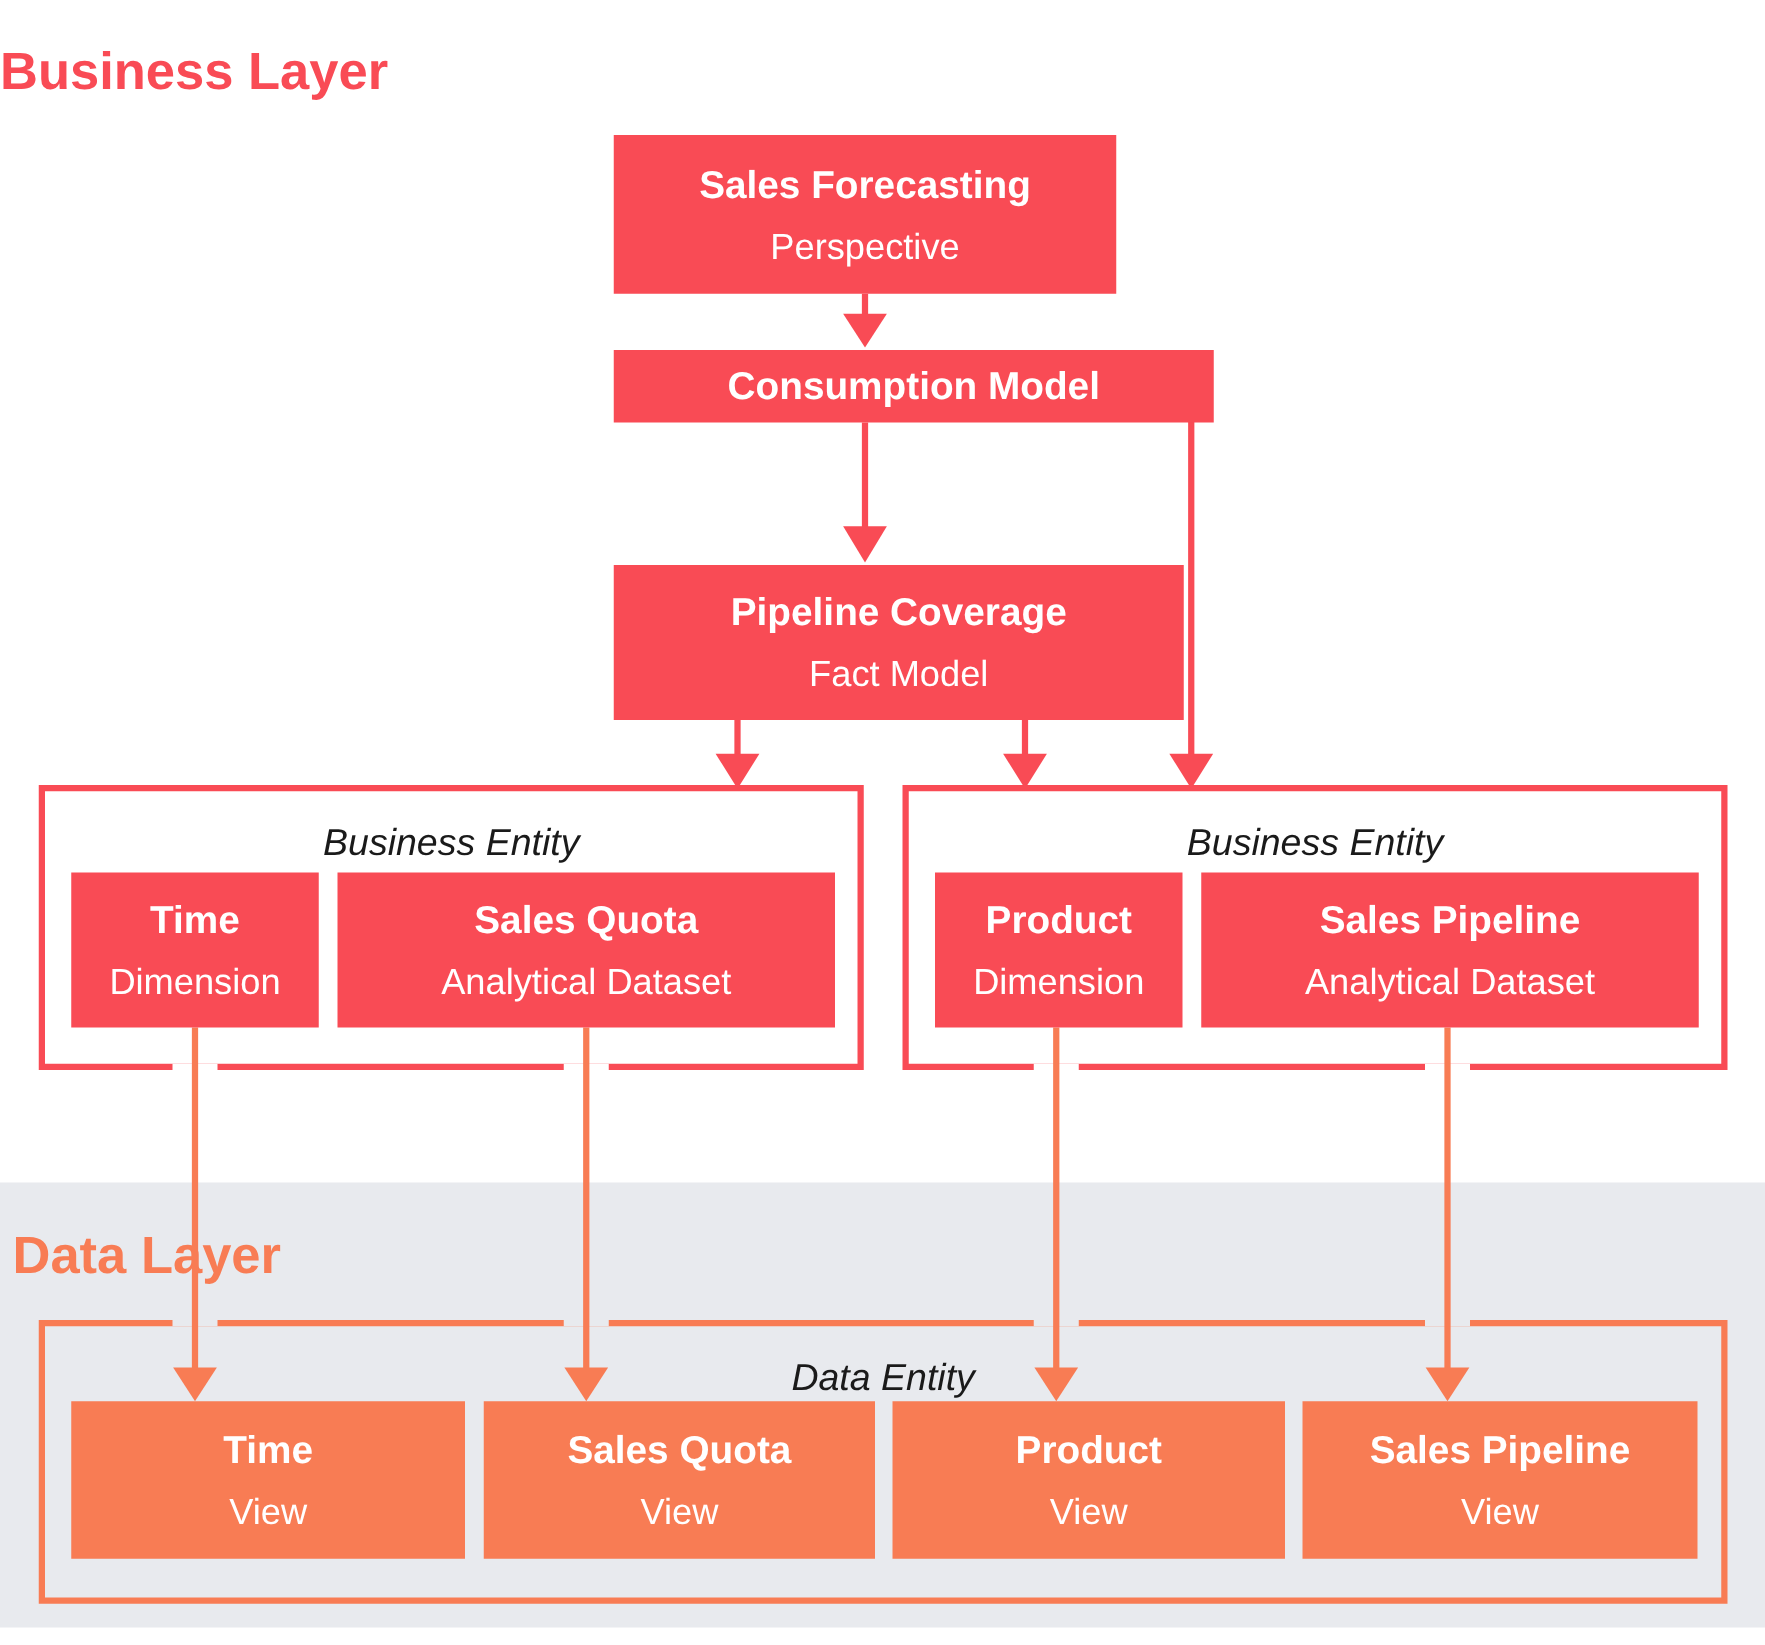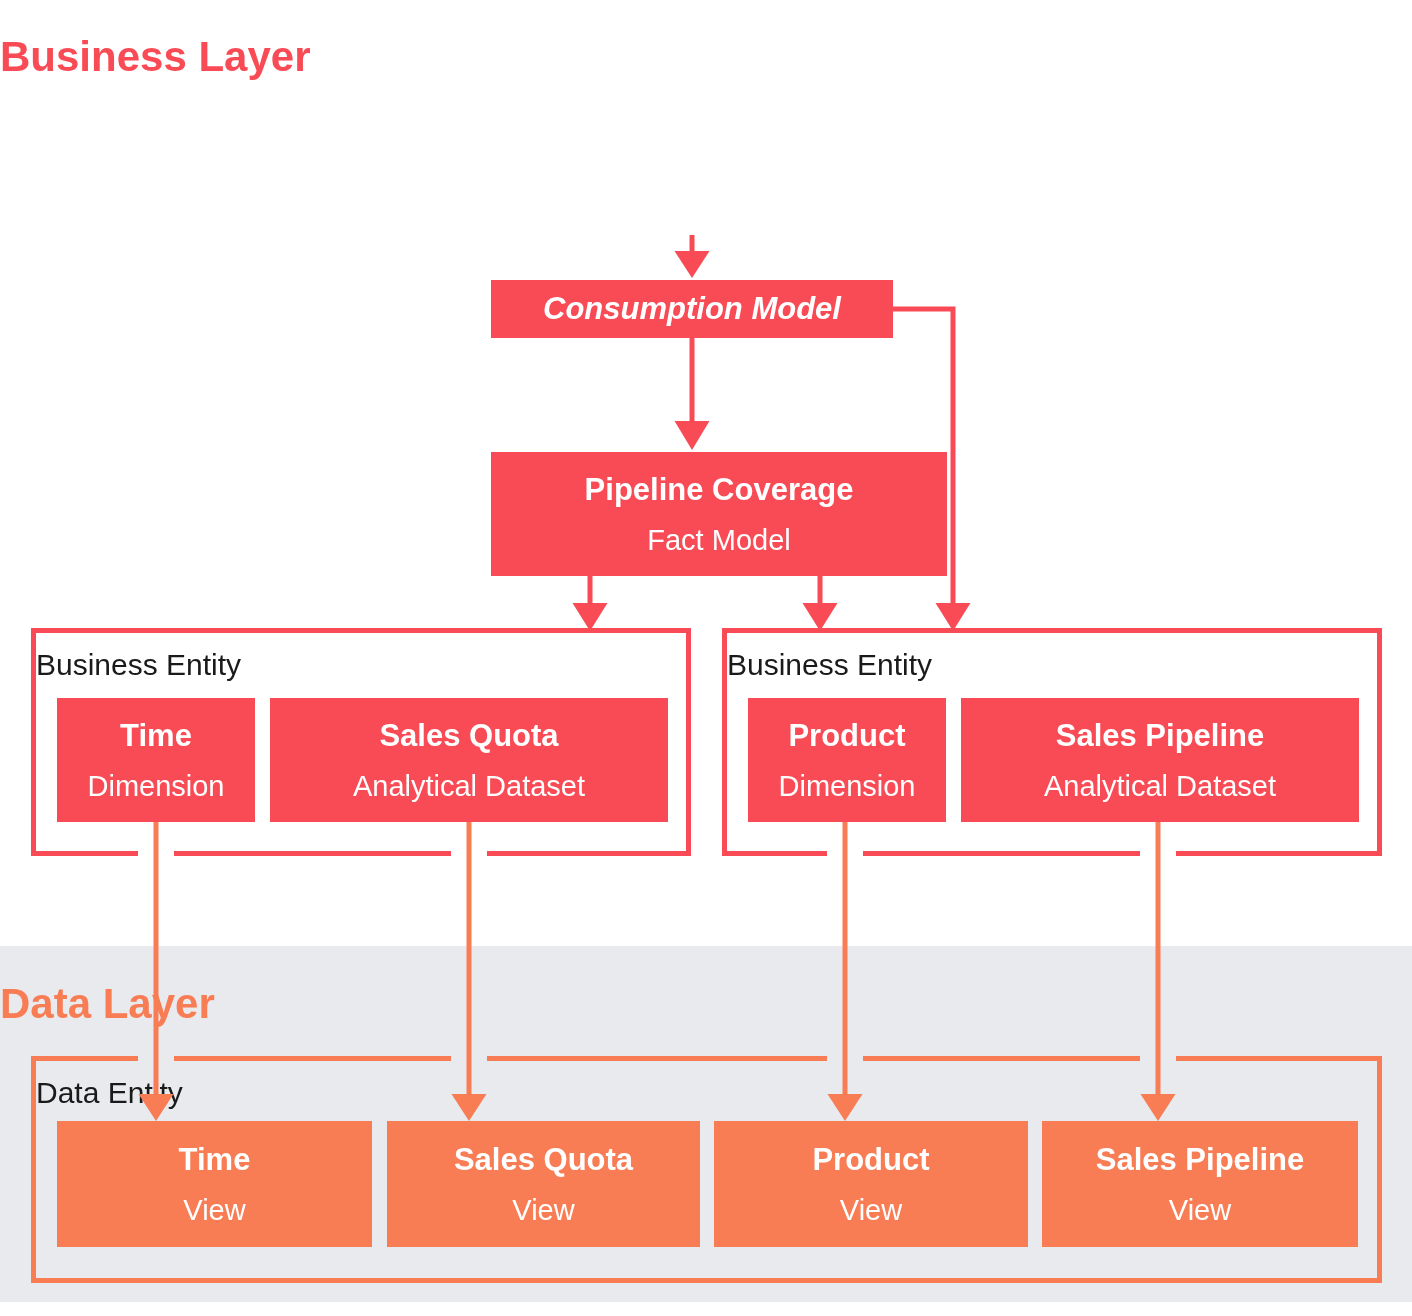--- a/index.html
+++ b/index.html
@@ -10,25 +10,25 @@
     --paper:#FFFFFF;
   }
   html,body{margin:0;padding:0;background:#fff;}
   #canvas{
     position:relative;width:1412px;height:1316px;overflow:hidden;background:var(--paper);
     font-family:"Liberation Sans","DejaVu Sans",sans-serif;
   }
   .band{position:absolute;left:0;top:946px;width:1412px;height:356px;background:var(--band);z-index:1;}
   .layer-title{position:absolute;text-align:left;font-weight:700;font-size:42px;line-height:48px;z-index:4;}
   .layer-title.business{left:0;width:1384px;top:33px;color:var(--red);}
-  .layer-title.data{left:0;width:1196px;top:980px;color:var(--orange);}
+  .layer-title.data{left:10px;width:1196px;top:980px;color:var(--orange);}
   .entity{position:absolute;box-sizing:border-box;z-index:2;}
   .entity.be{border:5px solid var(--red);background:var(--paper);left-width:0;}
   .entity.de{border:5px solid var(--orange);background:transparent;}
-  .entity-label{margin-top:14px;font-size:30px;line-height:36px;color:var(--ink);font-weight:400;}
+  .entity-label{margin-top:24px;text-align:center;font-size:30px;line-height:36px;color:var(--ink);font-weight:400;font-style:italic;}
   .gap{position:absolute;width:36px;height:5px;z-index:3;}
   .gap.white{background:var(--paper);}
   .gap.gray{background:var(--band);}
   svg.connectors{position:absolute;left:0;top:0;z-index:5;pointer-events:none;}
   .lr{stroke:var(--red);stroke-width:5;fill:none;}
   .hr{fill:var(--red);stroke:none;}
   .lo{stroke:var(--orange);stroke-width:5;fill:none;}
   .ho{fill:var(--orange);stroke:none;}
   .node{
     position:absolute;box-sizing:border-box;z-index:6;display:flex;flex-direction:column;
@@ -100,21 +100,25 @@
     <g>
       <line class="lo" x1="845" y1="822" x2="845" y2="1095"></line>
       <polygon class="ho" points="827.5,1094 862.5,1094 845,1121"></polygon>
     </g>
     <g>
       <line class="lo" x1="1158" y1="822" x2="1158" y2="1095"></line>
       <polygon class="ho" points="1140.5,1094 1175.5,1094 1158,1121"></polygon>
     </g>
   </svg>
 
-  <div class="node red" style="left:491px;top:280px;width:402px;height:58px;font-style:italic;">
+  <div class="node red" style="left:491px;top:108px;width:402px;height:127px;">
+    <div class="node-title">Sales Forecasting</div>
+    <div class="node-sub">Perspective</div>
+  </div>
+  <div class="node red" style="left:491px;top:280px;width:480px;height:58px;">
     <div class="node-title">Consumption Model</div>
   </div>
   <div class="node red" style="left:491px;top:452px;width:456px;height:124px;">
     <div class="node-title">Pipeline Coverage</div>
     <div class="node-sub">Fact Model</div>
   </div>
 
   <div class="node red" style="left:57px;top:698px;width:198px;height:124px;">
     <div class="node-title">Time</div>
     <div class="node-sub">Dimension</div>

